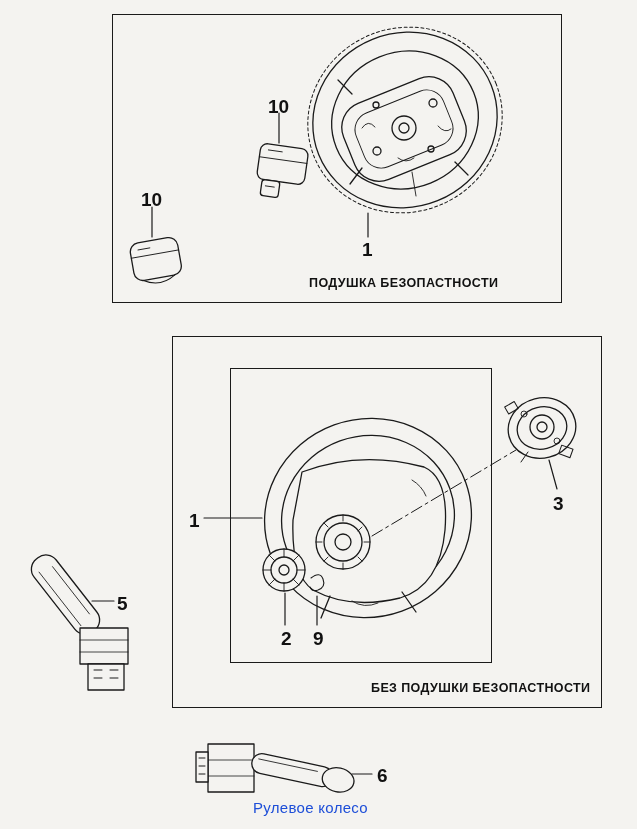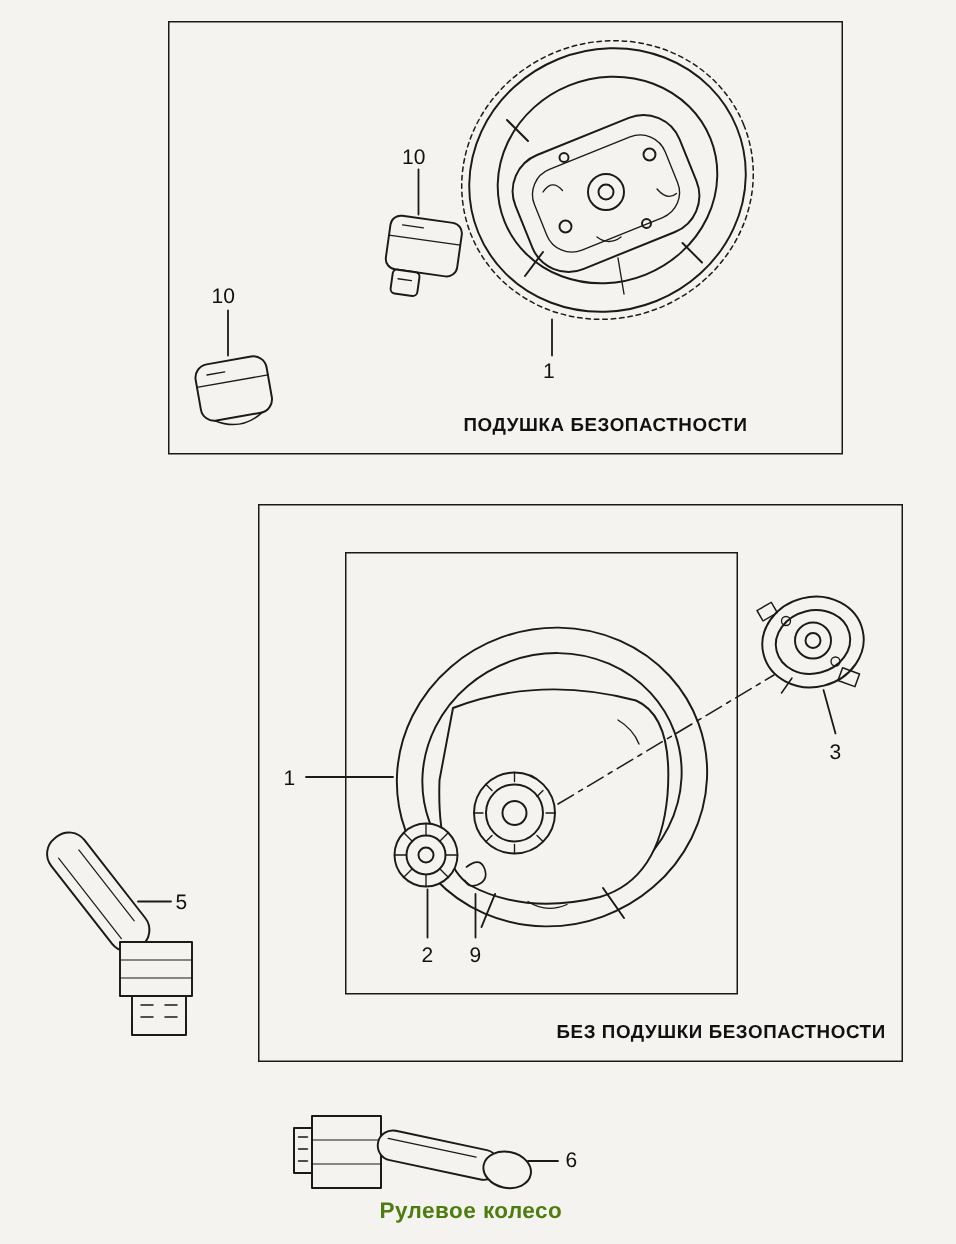--- a/index.html
+++ b/index.html
@@ -22,31 +22,31 @@
   .watermark{
     position:absolute;left:176px;top:392px;
     font-size:37px;font-weight:bold;letter-spacing:2px;
     color:rgba(122,122,120,0.65);
     white-space:nowrap;
     text-shadow:0 0 1px rgba(122,122,120,0.3);
   }
   .art{position:absolute;left:0;top:0;pointer-events:none;}
   .label{
     position:absolute;
-    font-size:14px;font-weight:normal;color:#111;
+    font-size:19px;font-weight:bold;color:#111;
     line-height:1;
   }
   .caption{
     position:absolute;
     font-size:12.5px;font-weight:bold;color:#111;
     letter-spacing:0.4px;white-space:nowrap;
   }
   .page-caption{
     position:absolute;left:253px;top:799px;
-    font-size:15px;font-weight:bold;color:#4d7c0f;
+    font-size:15px;font-weight:normal;color:#1d4ed8;
     letter-spacing:0.3px;white-space:nowrap;
   }
 </style>
 </head>
 <body>
 
 <div class="page">
 
   <div class="panel panel-top"></div>
   <div class="panel panel-bottom"></div>

